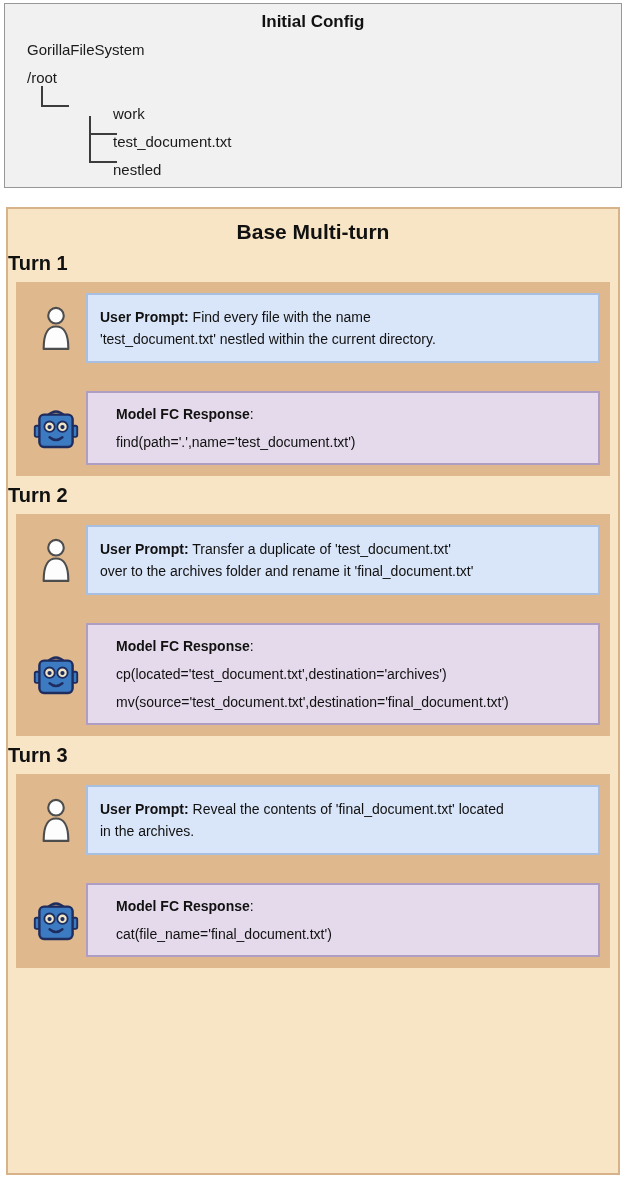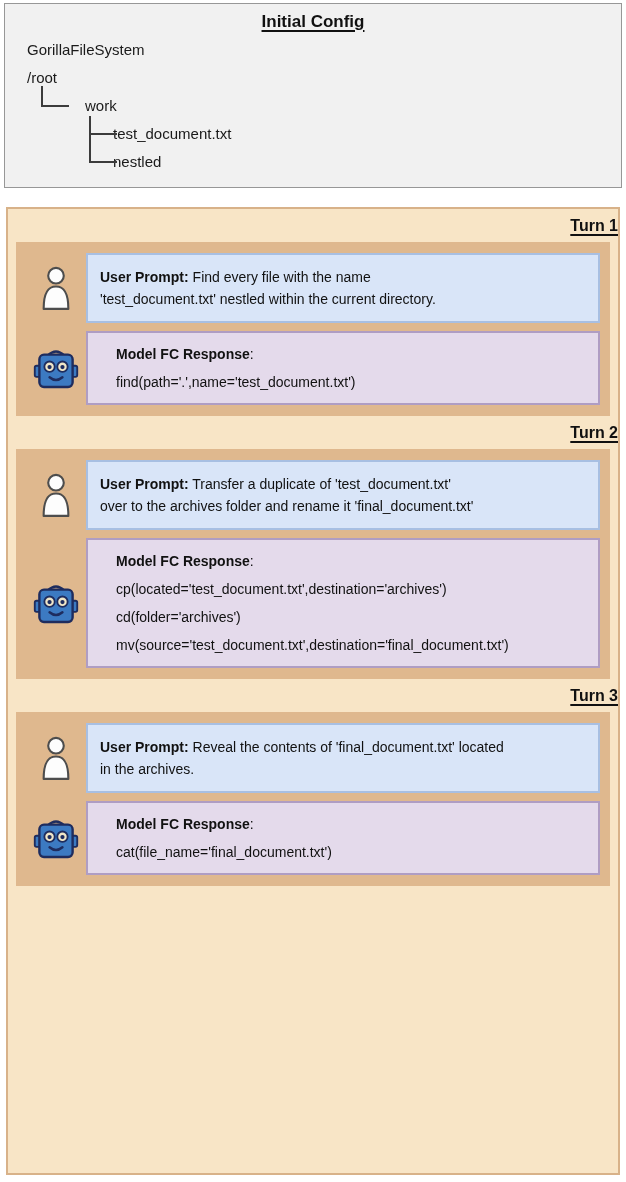--- a/index.html
+++ b/index.html
@@ -1,52 +1,52 @@
 <!DOCTYPE html>
 <html><head>
 <meta charset="utf-8">
 <style>
   html,body{margin:0;padding:0;}
   body{
     width:626px;height:1182px;background:#ffffff;
     font-family:"Liberation Sans",sans-serif;color:#111;
     -webkit-font-smoothing:antialiased;
   }
-  .underlined{text-decoration:underline;text-decoration-thickness:2px;text-underline-offset:3px;}
+  .underlined{text-decoration-thickness:2px;text-underline-offset:3px;}
 
   
   .config-box{
     margin:3px 4px 0 4px;height:185px;box-sizing:border-box;
     background:#f1f1f1;border:1.5px solid #979797;
   }
   .config-title{
     font-size:17px;font-weight:bold;text-align:center;margin:8px 0 4px;
   }
   .tree{position:relative;font-size:15px;color:#1a1a1a;}
   .t-row{height:28px;line-height:28px;white-space:nowrap;}
   .t-row.lvl0{padding-left:22px;}
-  .t-row.lvl1{padding-left:80px;}
+  .t-row.lvl1{padding-left:108px;margin-top:8px;}
   .t-row.lvl2{padding-left:108px;}
   .tl{position:absolute;background:#3c3c3c;}
   .tl.v1{left:36px;top:50px;width:2px;height:21px;}
   .tl.h1{left:36px;top:69px;width:28px;height:2px;}
   .tl.v2{left:84px;top:80px;width:2px;height:47px;}
   .tl.h2{left:84px;top:97px;width:28px;height:2px;}
   .tl.h3{left:84px;top:125px;width:28px;height:2px;}
 
   
   .mt-box{
     margin:19px 6px 0 6px;height:968px;box-sizing:border-box;
     background:#f8e5c6;border:2px solid #d8b289;
   }
   .mt-title{font-size:21px;font-weight:bold;text-align:center;margin:11px 0 2px;}
-  .turn-title{font-size:16px;font-weight:bold;text-align:right;margin:8px 0 7px;}
+  .turn-title{font-size:20px;font-weight:bold;text-align:left;margin:8px 0 7px;}
   .turn-card{
     margin:0 8px;background:#dfb88e;padding:11px 10px;
-    display:flex;flex-direction:column;gap:8px;
+    display:flex;flex-direction:column;gap:28px;
   }
   .msg-row{display:flex;align-items:center;}
   .gutter{flex:0 0 60px;display:flex;justify-content:center;align-items:center;}
   .bubble{flex:1;box-sizing:border-box;font-size:14px;}
   .bubble.user{
     background:#d9e5f8;border:2px solid #a8bfe2;
     padding:11px 12px;line-height:22px;
   }
   .bubble.user .prompt-text{white-space:pre-line;}
   .bubble.model{
@@ -90,20 +90,21 @@
     <div class="t-row lvl2">nestled</div>
     <div class="tl v1"></div>
     <div class="tl h1"></div>
     <div class="tl v2"></div>
     <div class="tl h2"></div>
     <div class="tl h3"></div>
   </div>
 </section>
 
 <section class="mt-box">
+  <div class="mt-title underlined">Base Multi-turn</div>
 
   <div>
     <div class="turn-title underlined">Turn 1</div>
     <div class="turn-card">
       <div class="msg-row">
         <div class="gutter">
           <svg class="icon-person" viewBox="0 0 40 48">
               <use href="#def-person"></use>
             </svg>
         </div>
@@ -144,21 +145,20 @@
       </div>
       <div class="msg-row">
         <div class="gutter">
           <svg class="icon-robot" viewBox="0 0 52 48">
               <use href="#def-robot"></use>
             </svg>
         </div>
         <div class="bubble model">
           <div><b>Model FC Response</b><span>:</span></div>
           <div>cp(located='test_document.txt',destination='archives')</div>
-          <div>cd(folder='archives')</div>
           <div>mv(source='test_document.txt',destination='final_document.txt')</div>
         </div>
       </div>
     </div>
   </div>
 
   <div>
     <div class="turn-title underlined">Turn 3</div>
     <div class="turn-card">
       <div class="msg-row">

